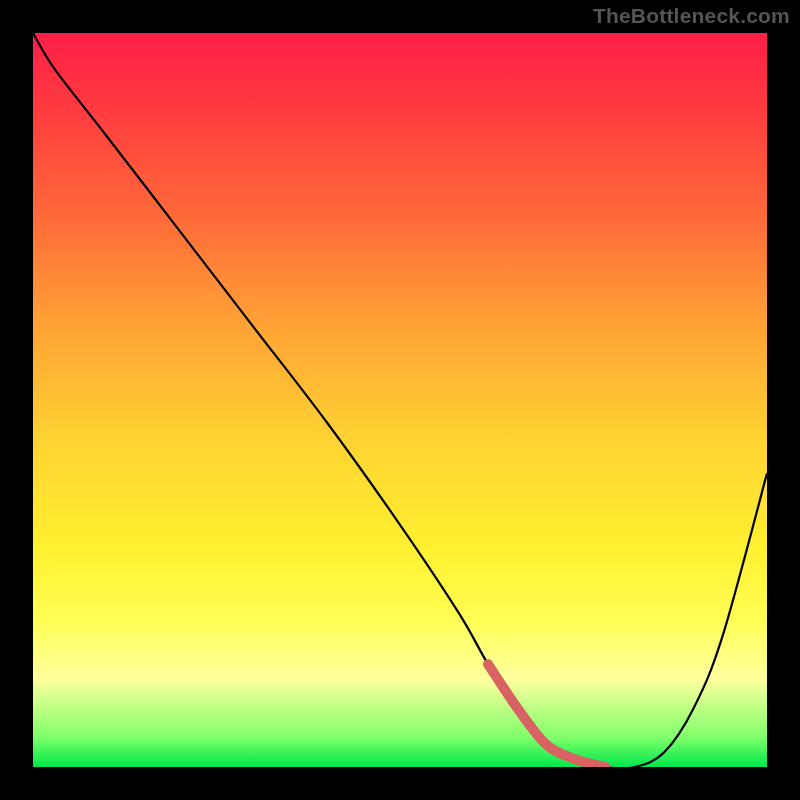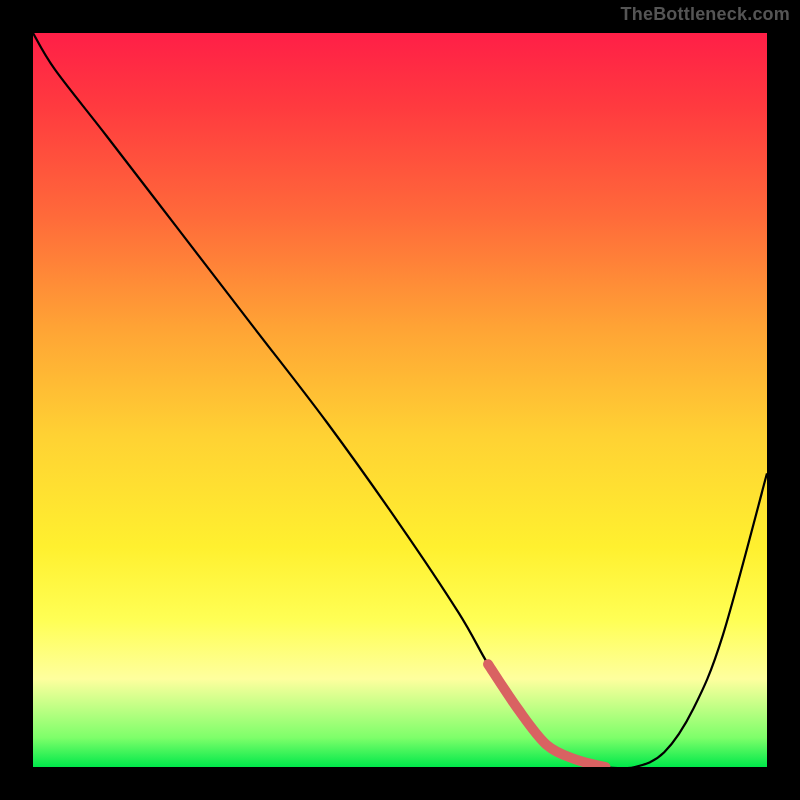--- a/index.html
+++ b/index.html
@@ -3,21 +3,21 @@
 <meta charset="utf-8">
 <style>
   * { margin: 0; padding: 0; box-sizing: border-box; }
   html, body { width: 800px; height: 800px; background: #000; overflow: hidden; }
   .container { position: relative; width: 800px; height: 800px; }
   .watermark {
     position: absolute;
     top: 4px;
     right: 10px;
     font-family: Arial, Helvetica, sans-serif;
-    font-size: 18px;
+    font-size: 21px;
     font-weight: bold;
     color: #555;
     letter-spacing: 0.2px;
     z-index: 10;
   }
   .plot-area {
     position: absolute;
     left: 33px;
     top: 33px;
     width: 734px;

